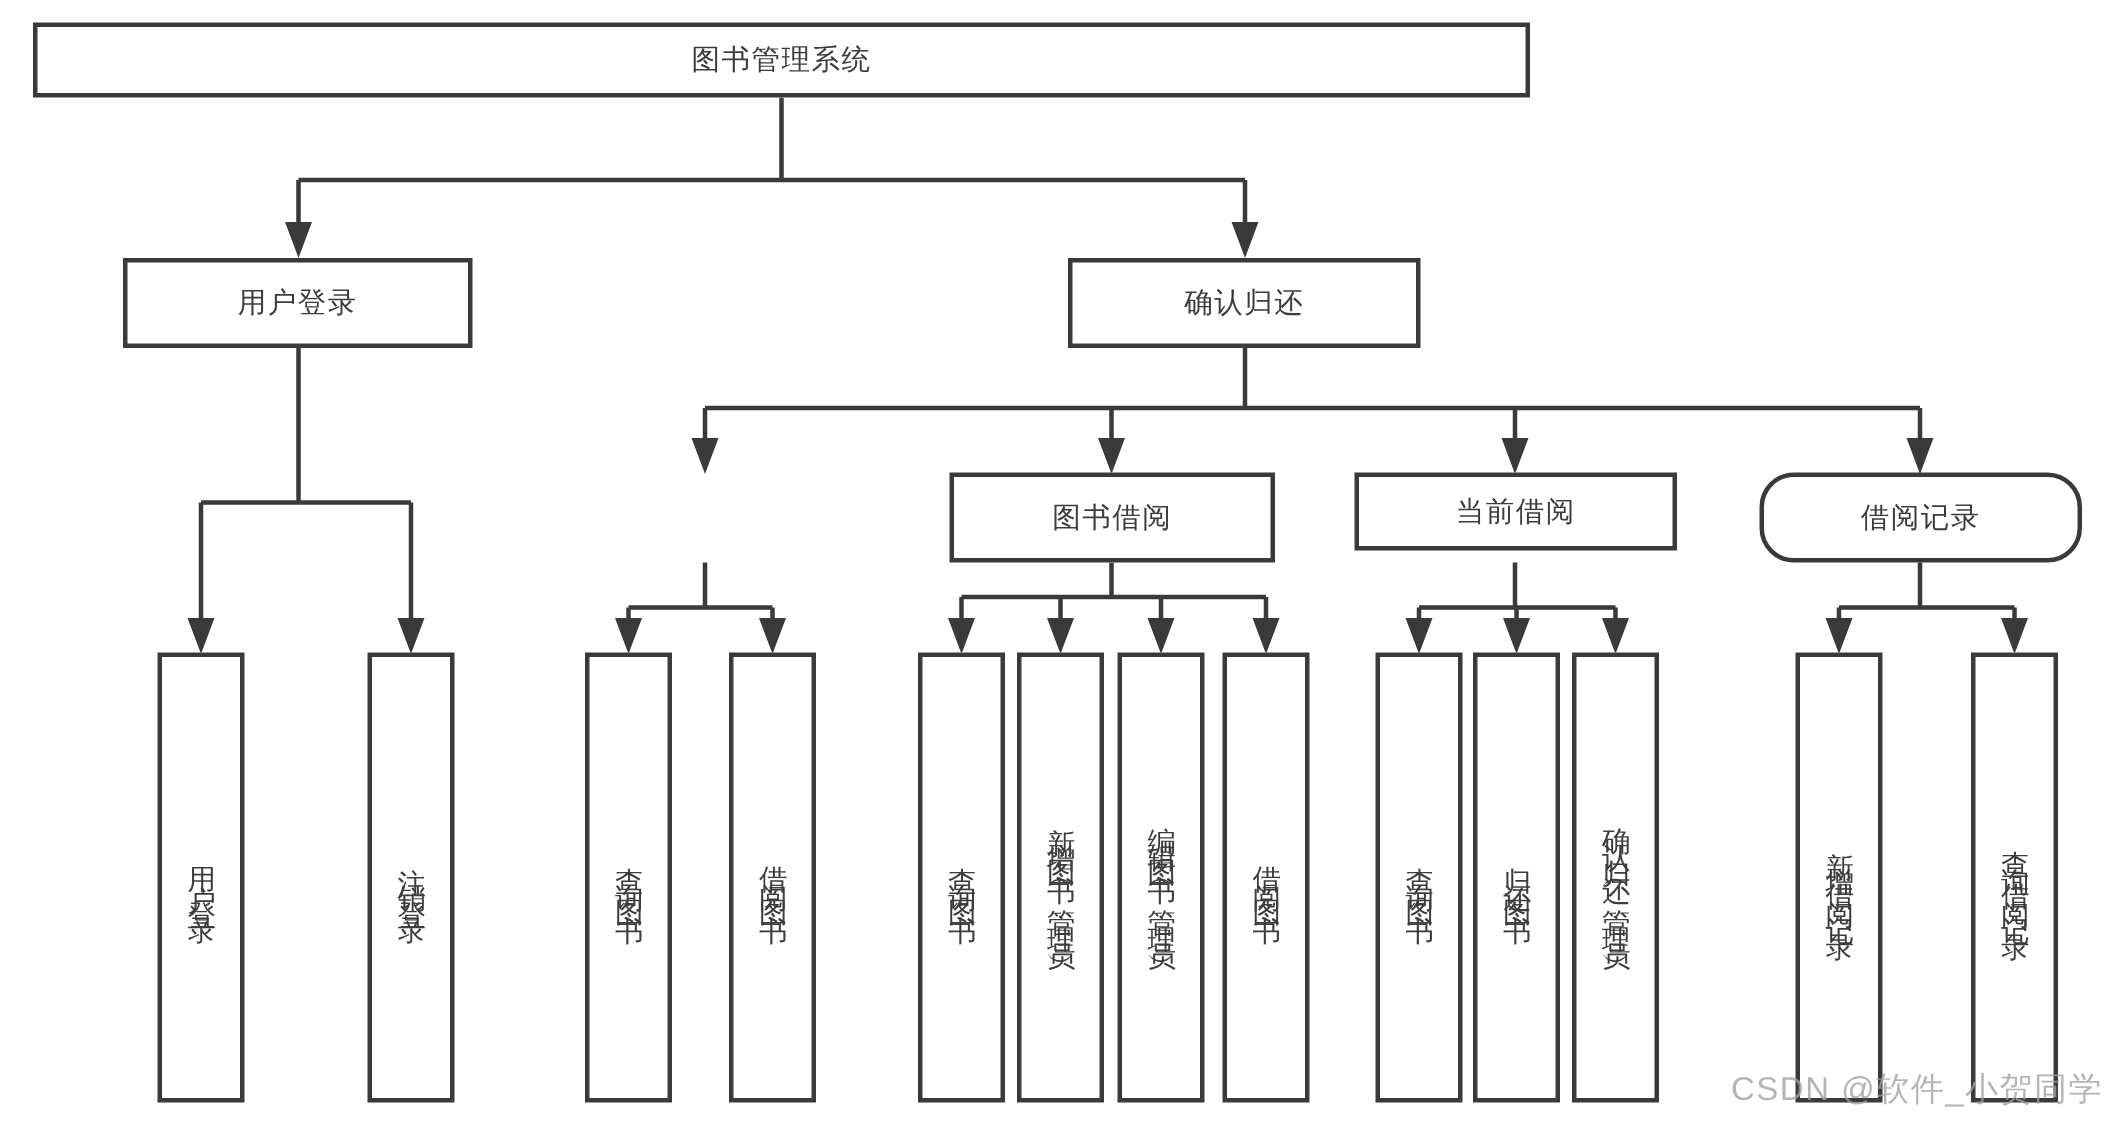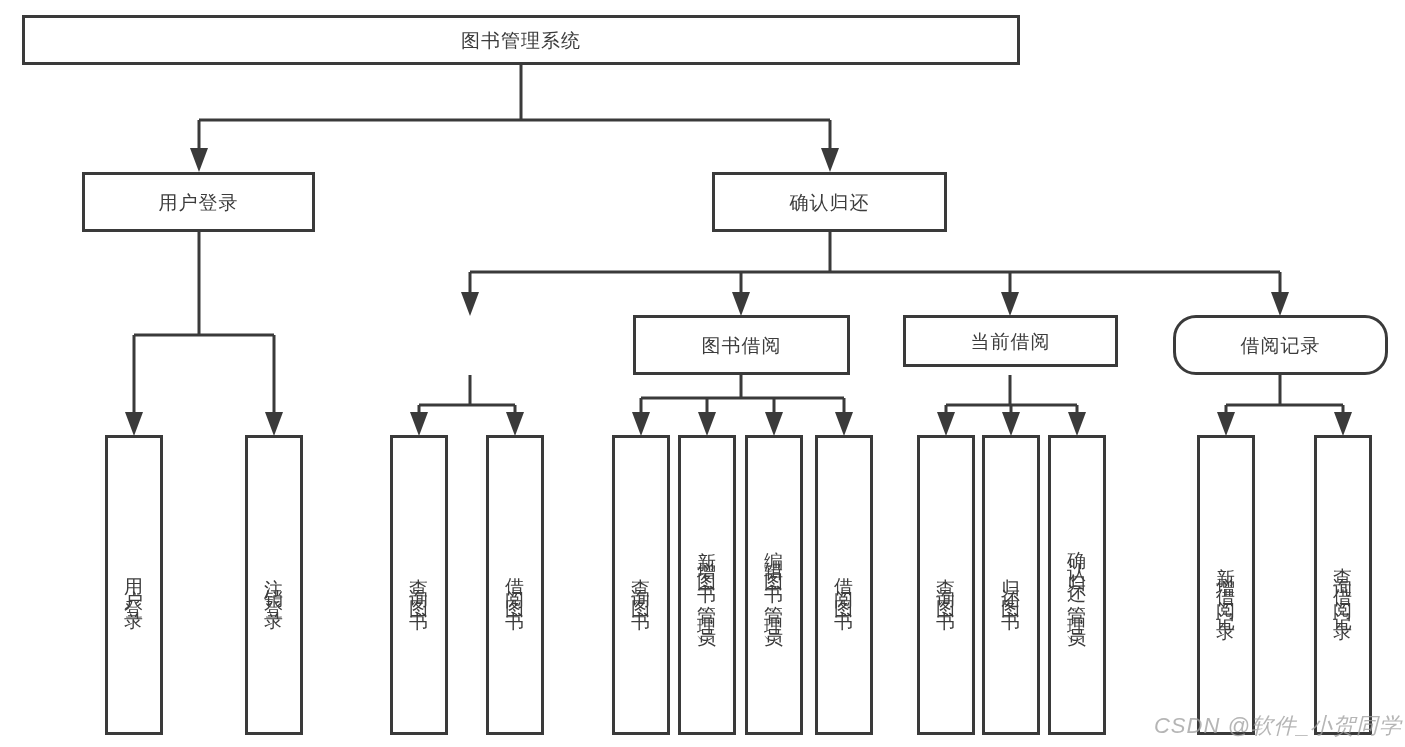--- a/index.html
+++ b/index.html
@@ -54,21 +54,20 @@
   #leaf-records-add-record{left:1197px;}
   #leaf-records-query-record{left:1314px;}
   .watermark{
     position:absolute;
     right:3px;bottom:6px;
     font-size:22px;
     color:rgba(160,160,160,0.78);
     z-index:5;
     letter-spacing:1px;
     white-space:nowrap;
-    font-style:italic;
   }
 </style>
 </head>
 <body>
 
 <div id="canvas">
 
   <svg class="connectors" width="1405" height="747" viewBox="0 0 1405 747">
     <g stroke="#3a3a3a" stroke-width="3" fill="none">
 

